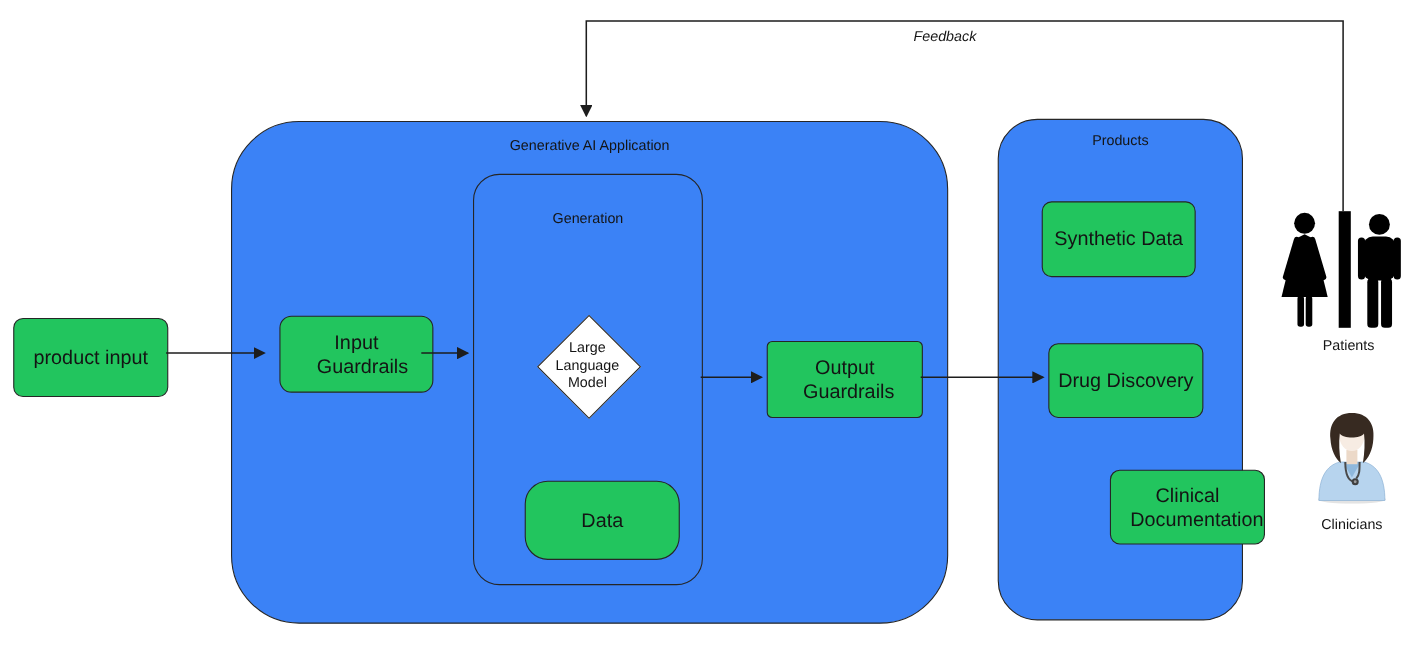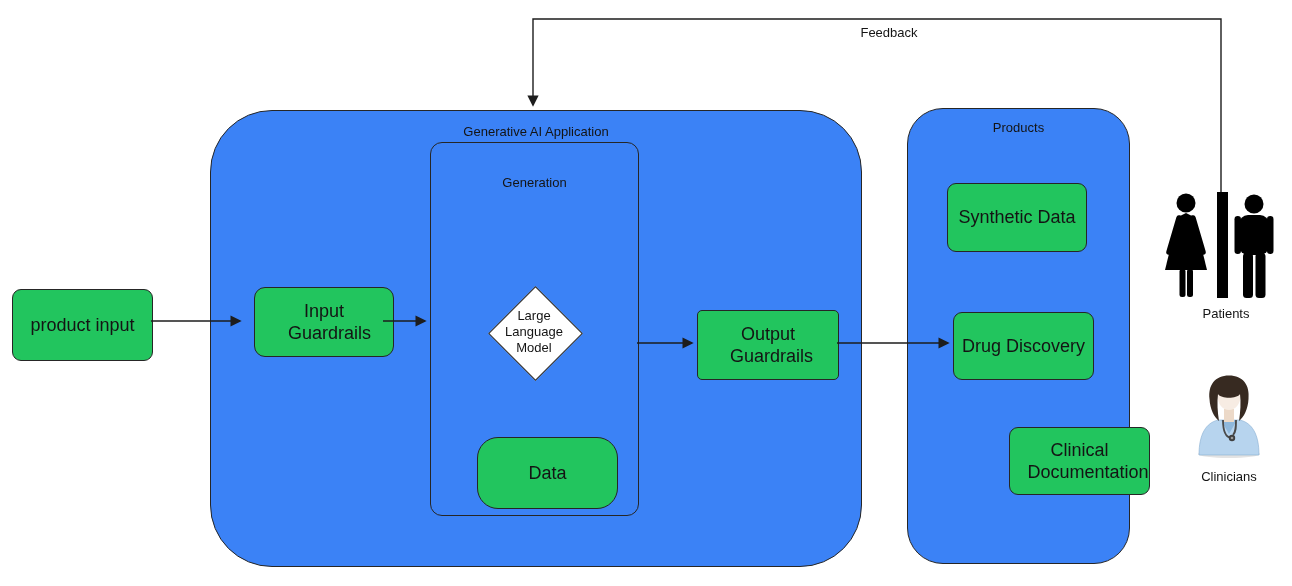--- a/index.html
+++ b/index.html
@@ -80,21 +80,21 @@
 </style>
 </head>
 <body>
 
 <div class="canvas">
 
   <div class="container-box" style="left:210px; top:110px; width:650px; height:455px; border-radius:62px;">
     <div class="container-label" style="top:13px;">Generative AI Application</div>
   </div>
 
-  <div class="container-box" style="left:430px; top:142px; width:207px; height:372px; border-radius:12px;">
+  <div class="container-box" style="left:430px; top:158px; width:207px; height:372px; border-radius:24px;">
     <div class="container-label" style="top:32px;">Generation</div>
   </div>
 
   <div class="container-box" style="left:907px; top:108px; width:221px; height:454px; border-radius:36px;">
     <div class="container-label" style="top:11px;">Products</div>
   </div>
 
   <div class="box" style="left:12px; top:289px; width:139px; height:70px; border-radius:9px;">
     <span class="wrap-label">product input</span>
   </div>
@@ -132,21 +132,21 @@
         <path d="M0,0 L10,5 L0,10 z" fill="#1d1d1d"></path>
       </marker>
     </defs>
     <path d="M151,321 H240" fill="none" stroke="#1d1d1d" stroke-width="1.4" marker-end="url(#arrow)"></path>
     <path d="M383,321 H425" fill="none" stroke="#1d1d1d" stroke-width="1.4" marker-end="url(#arrow)"></path>
     <path d="M637,343 H692" fill="none" stroke="#1d1d1d" stroke-width="1.4" marker-end="url(#arrow)"></path>
     <path d="M837,343 H948" fill="none" stroke="#1d1d1d" stroke-width="1.4" marker-end="url(#arrow)"></path>
     <path d="M1221,192 V19 H533 V105" fill="none" stroke="#1d1d1d" stroke-width="1.4" marker-end="url(#arrow)"></path>
   </svg>
 
-  <div class="free-label" style="left:829px; top:25px; width:120px;">Feedback</div>
+  <div class="free-label" style="left:799px; top:25px; width:120px;font-style:italic;">Feedback</div>
 
   <svg class="icon" style="left:1160px; top:190px;" width="125" height="112" viewBox="0 0 125 112">
     <g fill="#000000">
       <circle cx="26" cy="13" r="9.5"></circle>
       <path d="M19,28 L9,62" stroke="#000000" stroke-width="5.5" stroke-linecap="round"></path>
       <path d="M33,28 L43,62" stroke="#000000" stroke-width="5.5" stroke-linecap="round"></path>
       <path d="M26,23 L34,27 L47,80 L5,80 L18,27 Z"></path>
       <rect x="19.5" y="79" width="6" height="28" rx="2.5"></rect>
       <rect x="27" y="79" width="6" height="28" rx="2.5"></rect>
     </g>

